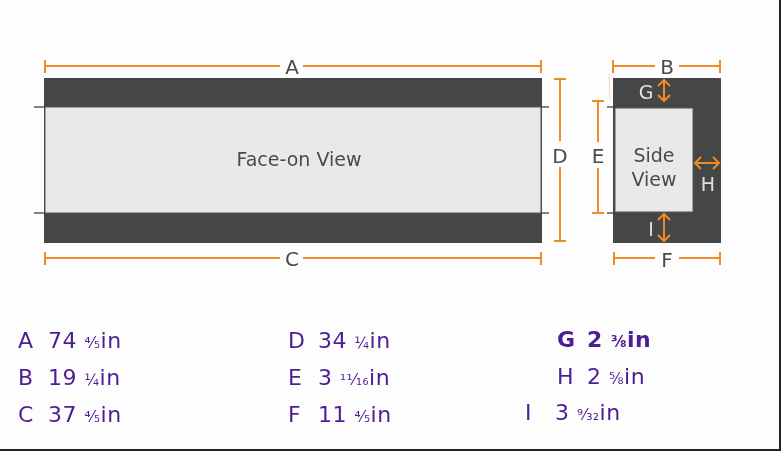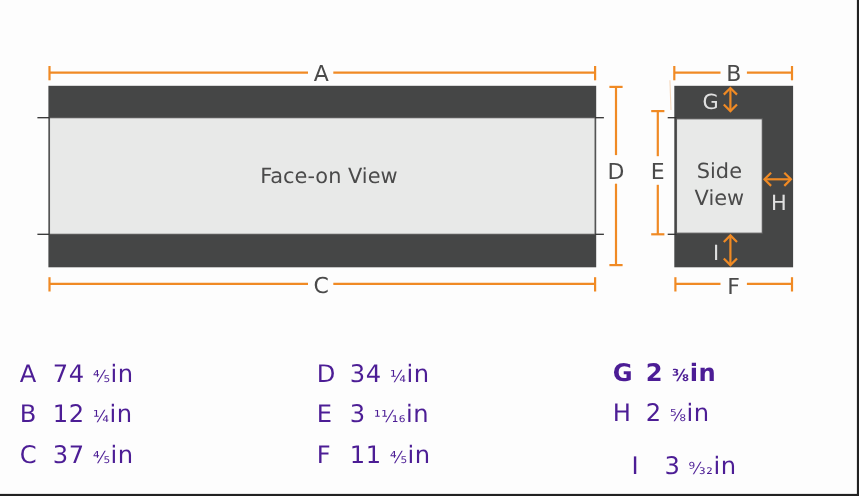--- a/index.html
+++ b/index.html
@@ -105,21 +105,21 @@
     <polyline points="658,220 664,214 670,220"></polyline>
     <polyline points="658,235 664,241 670,235"></polyline>
   </g>
   <text x="651" y="236" font-size="19" text-anchor="middle" fill="#e0e0e0">I</text>
 </svg>
 
 <div class="spec" style="left:18px; top:328px;">
   <span class="key">A</span><span>74</span> <span class="frac">⁴⁄₅</span><span>in</span>
 </div>
 <div class="spec" style="left:18px; top:365px;">
-  <span class="key">B</span><span>12</span> <span class="frac">¼</span><span>in</span>
+  <span class="key">B</span><span>19</span> <span class="frac">¼</span><span>in</span>
 </div>
 <div class="spec" style="left:18px; top:402px;">
   <span class="key">C</span><span>37</span> <span class="frac">⁴⁄₅</span><span>in</span>
 </div>
 
 <div class="spec" style="left:288px; top:328px;">
   <span class="key">D</span><span>34</span> <span class="frac">¼</span><span>in</span>
 </div>
 <div class="spec" style="left:288px; top:365px;">
   <span class="key">E</span><span>3</span> <span class="frac">¹¹⁄₁₆</span><span>in</span>
@@ -127,18 +127,18 @@
 <div class="spec" style="left:288px; top:402px;">
   <span class="key">F</span><span>11</span> <span class="frac">⁴⁄₅</span><span>in</span>
 </div>
 
 <div class="spec" style="left:557px; top:327px;font-weight:bold;">
   <span class="key">G</span><span>2</span> <span class="frac">⅜</span><span>in</span>
 </div>
 <div class="spec" style="left:557px; top:364px;">
   <span class="key">H</span><span>2</span> <span class="frac">⅝</span><span>in</span>
 </div>
-<div class="spec" style="left:574px; top:400px;margin-top:12px;">
+<div class="spec" style="left:525px; top:400px;">
   <span class="key">I</span><span>3</span> <span class="frac">⁹⁄₃₂</span><span>in</span>
 </div>
 
 <div class="frame-r"></div>
 <div class="frame-b"></div>
 
 </body></html>

